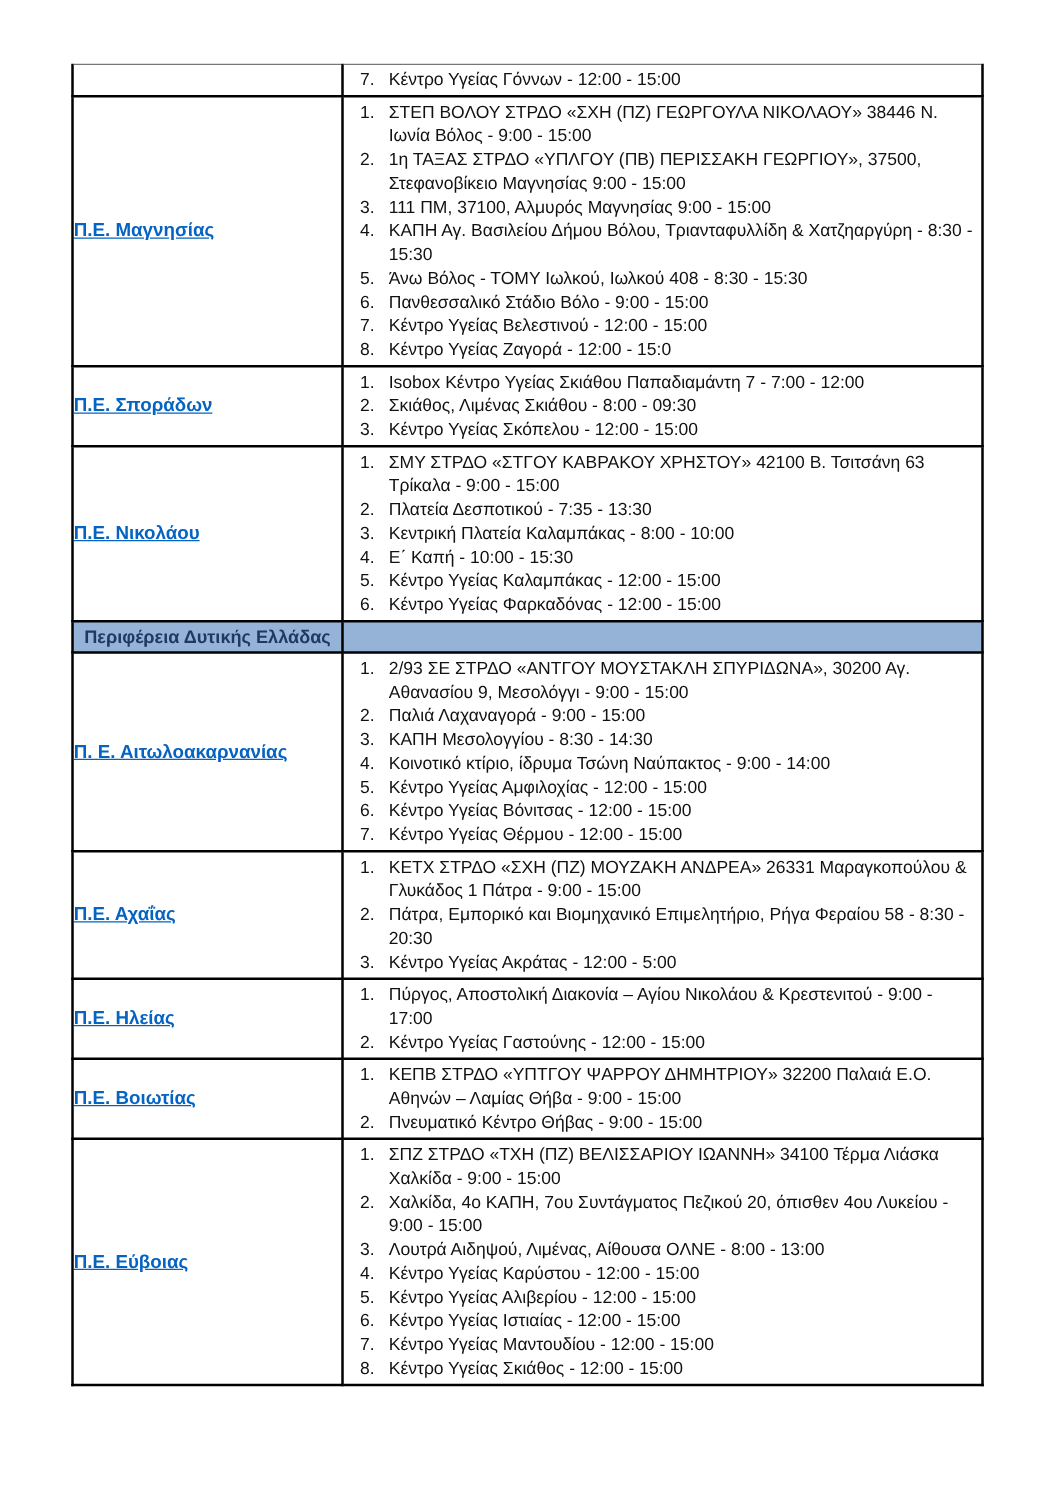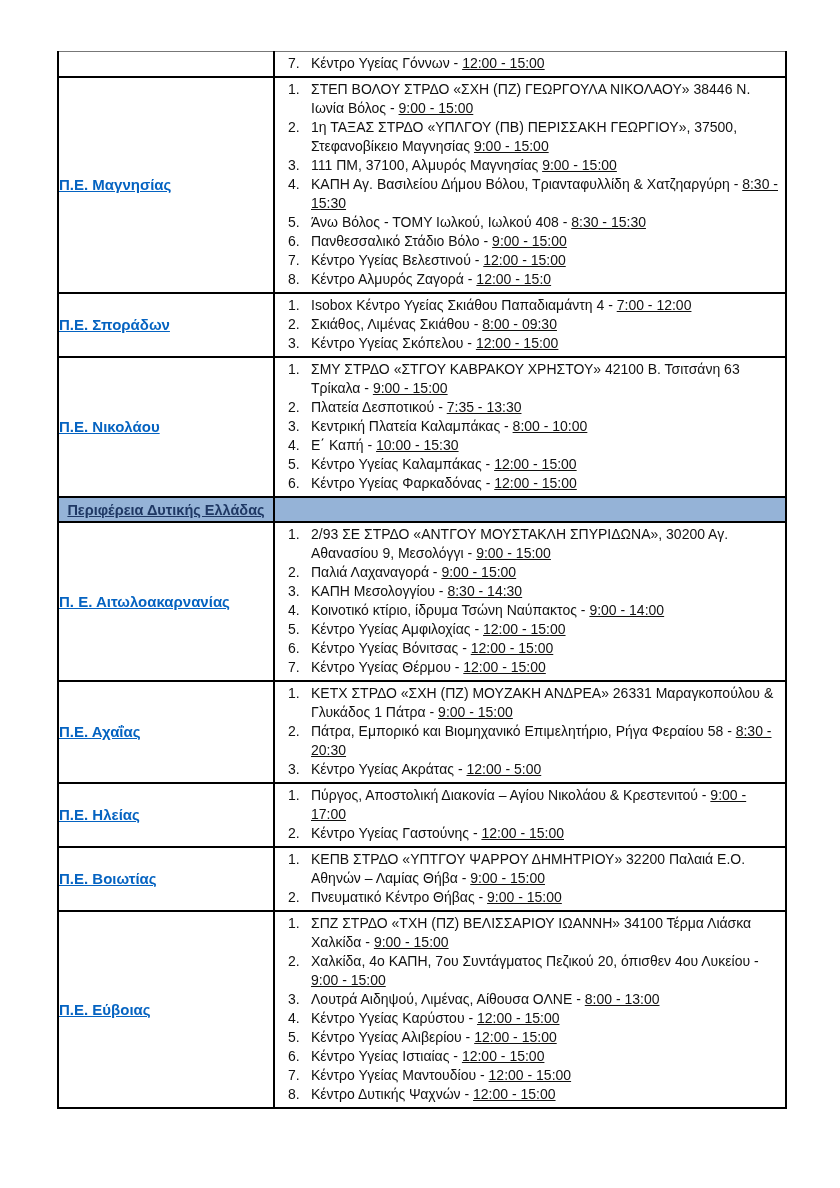--- a/index.html
+++ b/index.html
@@ -54,37 +54,35 @@
     padding-left:36px;
     font-size:14px;
     line-height:19px;
     color:var(--body-text);
   }
   .item-num{
     position:absolute;
     left:13px;top:0;
   }
   .item-time{
-    text-decoration:underline;
   }
   
   tr.band td{
     background:var(--band-bg);
     height:21px;
     vertical-align:middle;
   }
   td.band-label-cell{
     text-align:center;
     padding:1px 2px;
   }
   .band-label{
     color:var(--band-text);
     font-weight:700;
     font-size:14.5px;
-    text-decoration:underline;
     white-space:nowrap;
     cursor:pointer;
   }
 </style>
 </head>
 <body>
 
 <div class="page">
   <table class="doc-table">
     <colgroup>
@@ -101,27 +99,27 @@
         <tr class="region-tr">
           <td class="region-cell"><span class="region-link">Π.Ε. Μαγνησίας</span></td>
           <td class="items-cell">
             <div class="item"><span class="item-num">1.</span><span class="item-text">ΣΤΕΠ ΒΟΛΟΥ ΣΤΡΔΟ «ΣΧΗ (ΠΖ) ΓΕΩΡΓΟΥΛΑ ΝΙΚΟΛΑΟΥ» 38446 Ν. Ιωνία Βόλος - </span><span class="item-time">9:00 - 15:00</span></div>
             <div class="item"><span class="item-num">2.</span><span class="item-text">1η ΤΑΞΑΣ ΣΤΡΔΟ «ΥΠΛΓΟΥ (ΠΒ) ΠΕΡΙΣΣΑΚΗ ΓΕΩΡΓΙΟΥ», 37500, Στεφανοβίκειο Μαγνησίας </span><span class="item-time">9:00 - 15:00</span></div>
             <div class="item"><span class="item-num">3.</span><span class="item-text">111 ΠΜ, 37100, Αλμυρός Μαγνησίας </span><span class="item-time">9:00 - 15:00</span></div>
             <div class="item"><span class="item-num">4.</span><span class="item-text">ΚΑΠΗ Αγ. Βασιλείου Δήμου Βόλου, Τριανταφυλλίδη &amp; Χατζηαργύρη - </span><span class="item-time">8:30 - 15:30</span></div>
             <div class="item"><span class="item-num">5.</span><span class="item-text">Άνω Βόλος - ΤΟΜΥ Ιωλκού, Ιωλκού 408 - </span><span class="item-time">8:30 - 15:30</span></div>
             <div class="item"><span class="item-num">6.</span><span class="item-text">Πανθεσσαλικό Στάδιο Βόλο - </span><span class="item-time">9:00 - 15:00</span></div>
             <div class="item"><span class="item-num">7.</span><span class="item-text">Κέντρο Υγείας Βελεστινού - </span><span class="item-time">12:00 - 15:00</span></div>
-            <div class="item"><span class="item-num">8.</span><span class="item-text">Κέντρο Αλμυρός Ζαγορά - </span><span class="item-time">12:00 - 15:0</span></div>
+            <div class="item"><span class="item-num">8.</span><span class="item-text">Κέντρο Υγείας Ζαγορά - </span><span class="item-time">12:00 - 15:0</span></div>
           </td>
         </tr>
         <tr class="region-tr">
           <td class="region-cell"><span class="region-link">Π.Ε. Σποράδων</span></td>
           <td class="items-cell">
-            <div class="item"><span class="item-num">1.</span><span class="item-text">Isobox Κέντρο Υγείας Σκιάθου Παπαδιαμάντη 4 - </span><span class="item-time">7:00 - 12:00</span></div>
+            <div class="item"><span class="item-num">1.</span><span class="item-text">Isobox Κέντρο Υγείας Σκιάθου Παπαδιαμάντη 7 - </span><span class="item-time">7:00 - 12:00</span></div>
             <div class="item"><span class="item-num">2.</span><span class="item-text">Σκιάθος, Λιμένας Σκιάθου - </span><span class="item-time">8:00 - 09:30</span></div>
             <div class="item"><span class="item-num">3.</span><span class="item-text">Κέντρο Υγείας Σκόπελου - </span><span class="item-time">12:00 - 15:00</span></div>
           </td>
         </tr>
         <tr class="region-tr">
           <td class="region-cell"><span class="region-link">Π.Ε. Νικολάου</span></td>
           <td class="items-cell">
             <div class="item"><span class="item-num">1.</span><span class="item-text">ΣΜΥ ΣΤΡΔΟ «ΣΤΓΟΥ ΚΑΒΡΑΚΟΥ ΧΡΗΣΤΟΥ» 42100 Β. Τσιτσάνη 63 Τρίκαλα - </span><span class="item-time">9:00 - 15:00</span></div>
             <div class="item"><span class="item-num">2.</span><span class="item-text">Πλατεία Δεσποτικού - </span><span class="item-time">7:35 - 13:30</span></div>
             <div class="item"><span class="item-num">3.</span><span class="item-text">Κεντρική Πλατεία Καλαμπάκας - </span><span class="item-time">8:00 - 10:00</span></div>
@@ -171,18 +169,18 @@
         <tr class="region-tr">
           <td class="region-cell"><span class="region-link">Π.Ε. Εύβοιας</span></td>
           <td class="items-cell">
             <div class="item"><span class="item-num">1.</span><span class="item-text">ΣΠΖ ΣΤΡΔΟ «ΤΧΗ (ΠΖ) ΒΕΛΙΣΣΑΡΙΟΥ ΙΩΑΝΝΗ» 34100 Τέρμα Λιάσκα Χαλκίδα - </span><span class="item-time">9:00 - 15:00</span></div>
             <div class="item"><span class="item-num">2.</span><span class="item-text">Χαλκίδα, 4ο ΚΑΠΗ, 7ου Συντάγματος Πεζικού 20, όπισθεν 4ου Λυκείου - </span><span class="item-time">9:00 - 15:00</span></div>
             <div class="item"><span class="item-num">3.</span><span class="item-text">Λουτρά Αιδηψού, Λιμένας, Αίθουσα ΟΛΝΕ - </span><span class="item-time">8:00 - 13:00</span></div>
             <div class="item"><span class="item-num">4.</span><span class="item-text">Κέντρο Υγείας Καρύστου - </span><span class="item-time">12:00 - 15:00</span></div>
             <div class="item"><span class="item-num">5.</span><span class="item-text">Κέντρο Υγείας Αλιβερίου - </span><span class="item-time">12:00 - 15:00</span></div>
             <div class="item"><span class="item-num">6.</span><span class="item-text">Κέντρο Υγείας Ιστιαίας - </span><span class="item-time">12:00 - 15:00</span></div>
             <div class="item"><span class="item-num">7.</span><span class="item-text">Κέντρο Υγείας Μαντουδίου - </span><span class="item-time">12:00 - 15:00</span></div>
-            <div class="item"><span class="item-num">8.</span><span class="item-text">Κέντρο Δυτικής Ψαχνών - </span><span class="item-time">12:00 - 15:00</span></div>
+            <div class="item"><span class="item-num">8.</span><span class="item-text">Κέντρο Υγείας Σκιάθος - </span><span class="item-time">12:00 - 15:00</span></div>
           </td>
         </tr>
       </tbody>
   </table>
 </div>
 
 </body></html>

